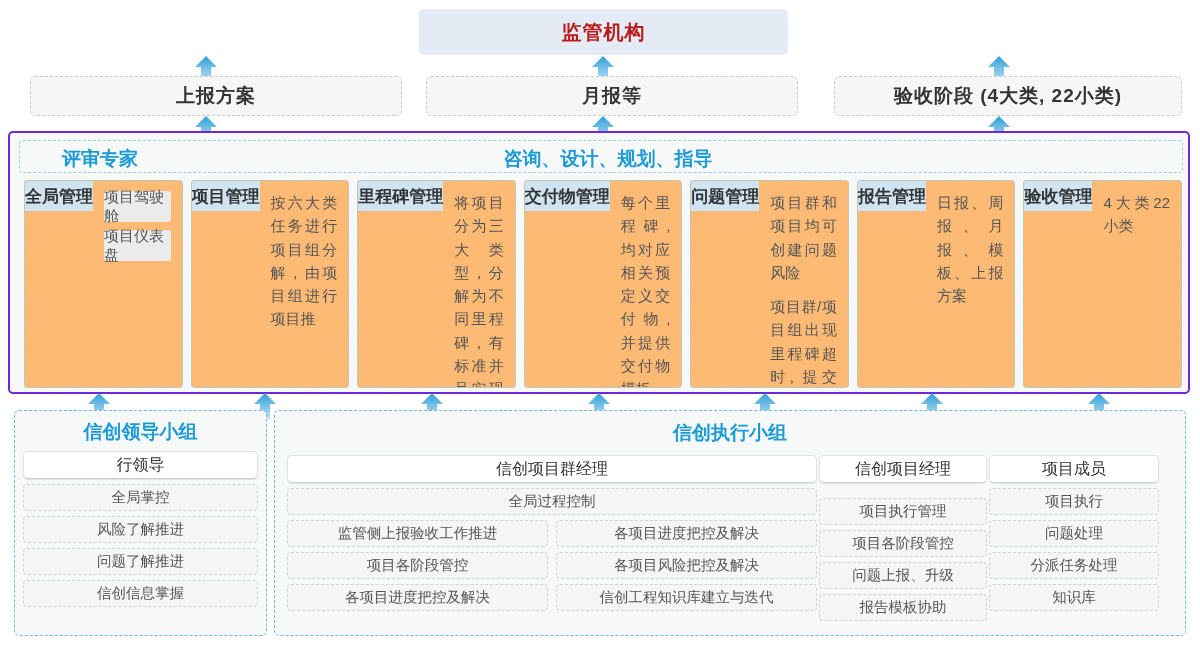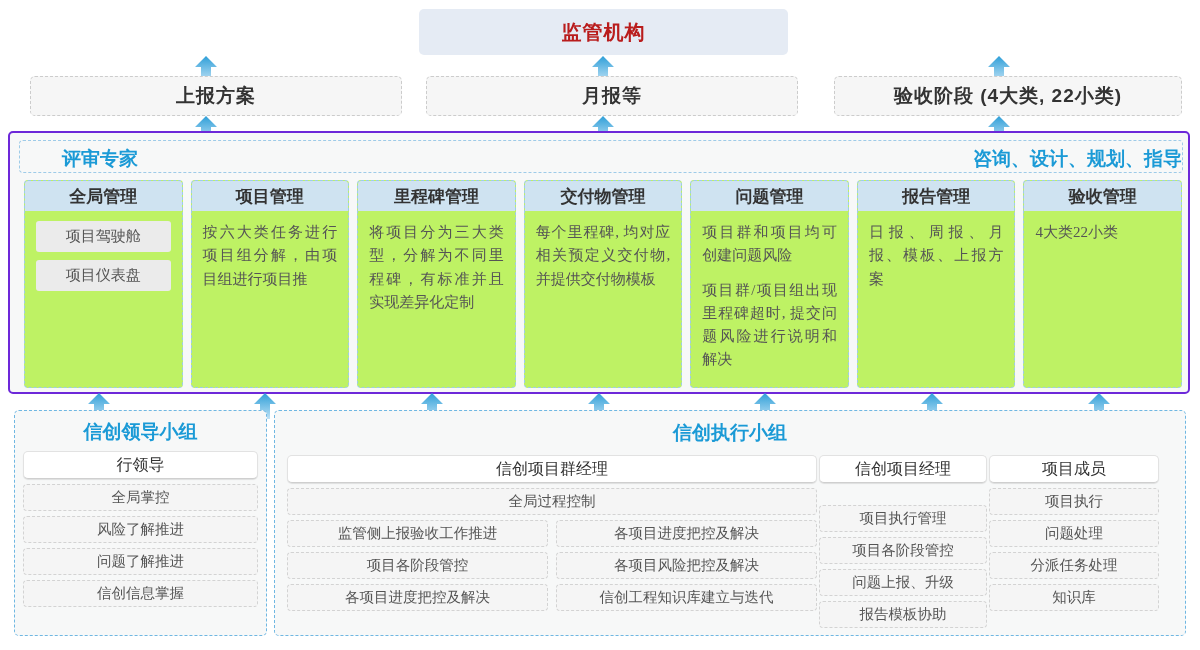--- a/index.html
+++ b/index.html
@@ -45,28 +45,28 @@
     background: #f7f8f8;
     border: 2px solid #6d28d9; border-radius: 5px;
   }
   .mid-head {
     position: absolute; left: 9px; top: 7px;
     width: 1164px; height: 33px;
     border: 1px dashed #9ecbe8; border-radius: 4px;
     background: #f7f8f8;
   }
   .mid-head .left { position: absolute; left: 42px; top: 5px; font-size: 19px; }
-  .mid-head .center { position: absolute; left: 14px; right: 0; top: 5px; text-align: right; font-size: 19px; }
+  .mid-head .center { position: absolute; left: 14px; right: 0; top: 5px; text-align: center; font-size: 19px; }
 
   .cards { position: absolute; left: 14px; top: 47px; width: 1158px; height: 208px; display: flex; gap: 8px; }
   .card {
     flex: 1 1 0; height: 208px;
     border: 1px dashed #9ecbe8; border-radius: 4px;
-    background: #bef264; overflow: hidden;
-    display: flex; flex-direction: column; font-family: Liberation Serif, serif;
+    background: #fdba74; overflow: hidden;
+    display: flex; 
   }
   .card-head {
     height: 30px; background: #cfe3f1;
     display: flex; align-items: center; justify-content: center;
     font-size: 17px; font-weight: bold; color: #333333;
   }
   .card-body { flex: 1; padding: 10px 11px; }
   .card-body p {
     font-size: 15px; color: #555555; line-height: 1.55;
     text-align: justify; text-justify: inter-ideograph; margin-bottom: 11px;
@@ -304,21 +304,21 @@
           <div class="col-stack">
             <div class="cell">各项目进度把控及解决</div>
             <div class="cell">各项目风险把控及解决</div>
             <div class="cell">信创工程知识库建立与迭代</div>
           </div>
         </div>
       </div>
 
       <div class="exec-mgr">
         <div class="hdr-pill">信创项目经理</div>
-        <div class="col-stack" style="margin-top:22px;">
+        <div class="col-stack" style="margin-top:15px;">
           <div class="cell">项目执行管理</div>
           <div class="cell">项目各阶段管控</div>
           <div class="cell">问题上报、升级</div>
           <div class="cell">报告模板协助</div>
         </div>
       </div>
 
       <div class="exec-mem">
         <div class="hdr-pill">项目成员</div>
         <div class="col-stack" style="margin-top:5px;">

